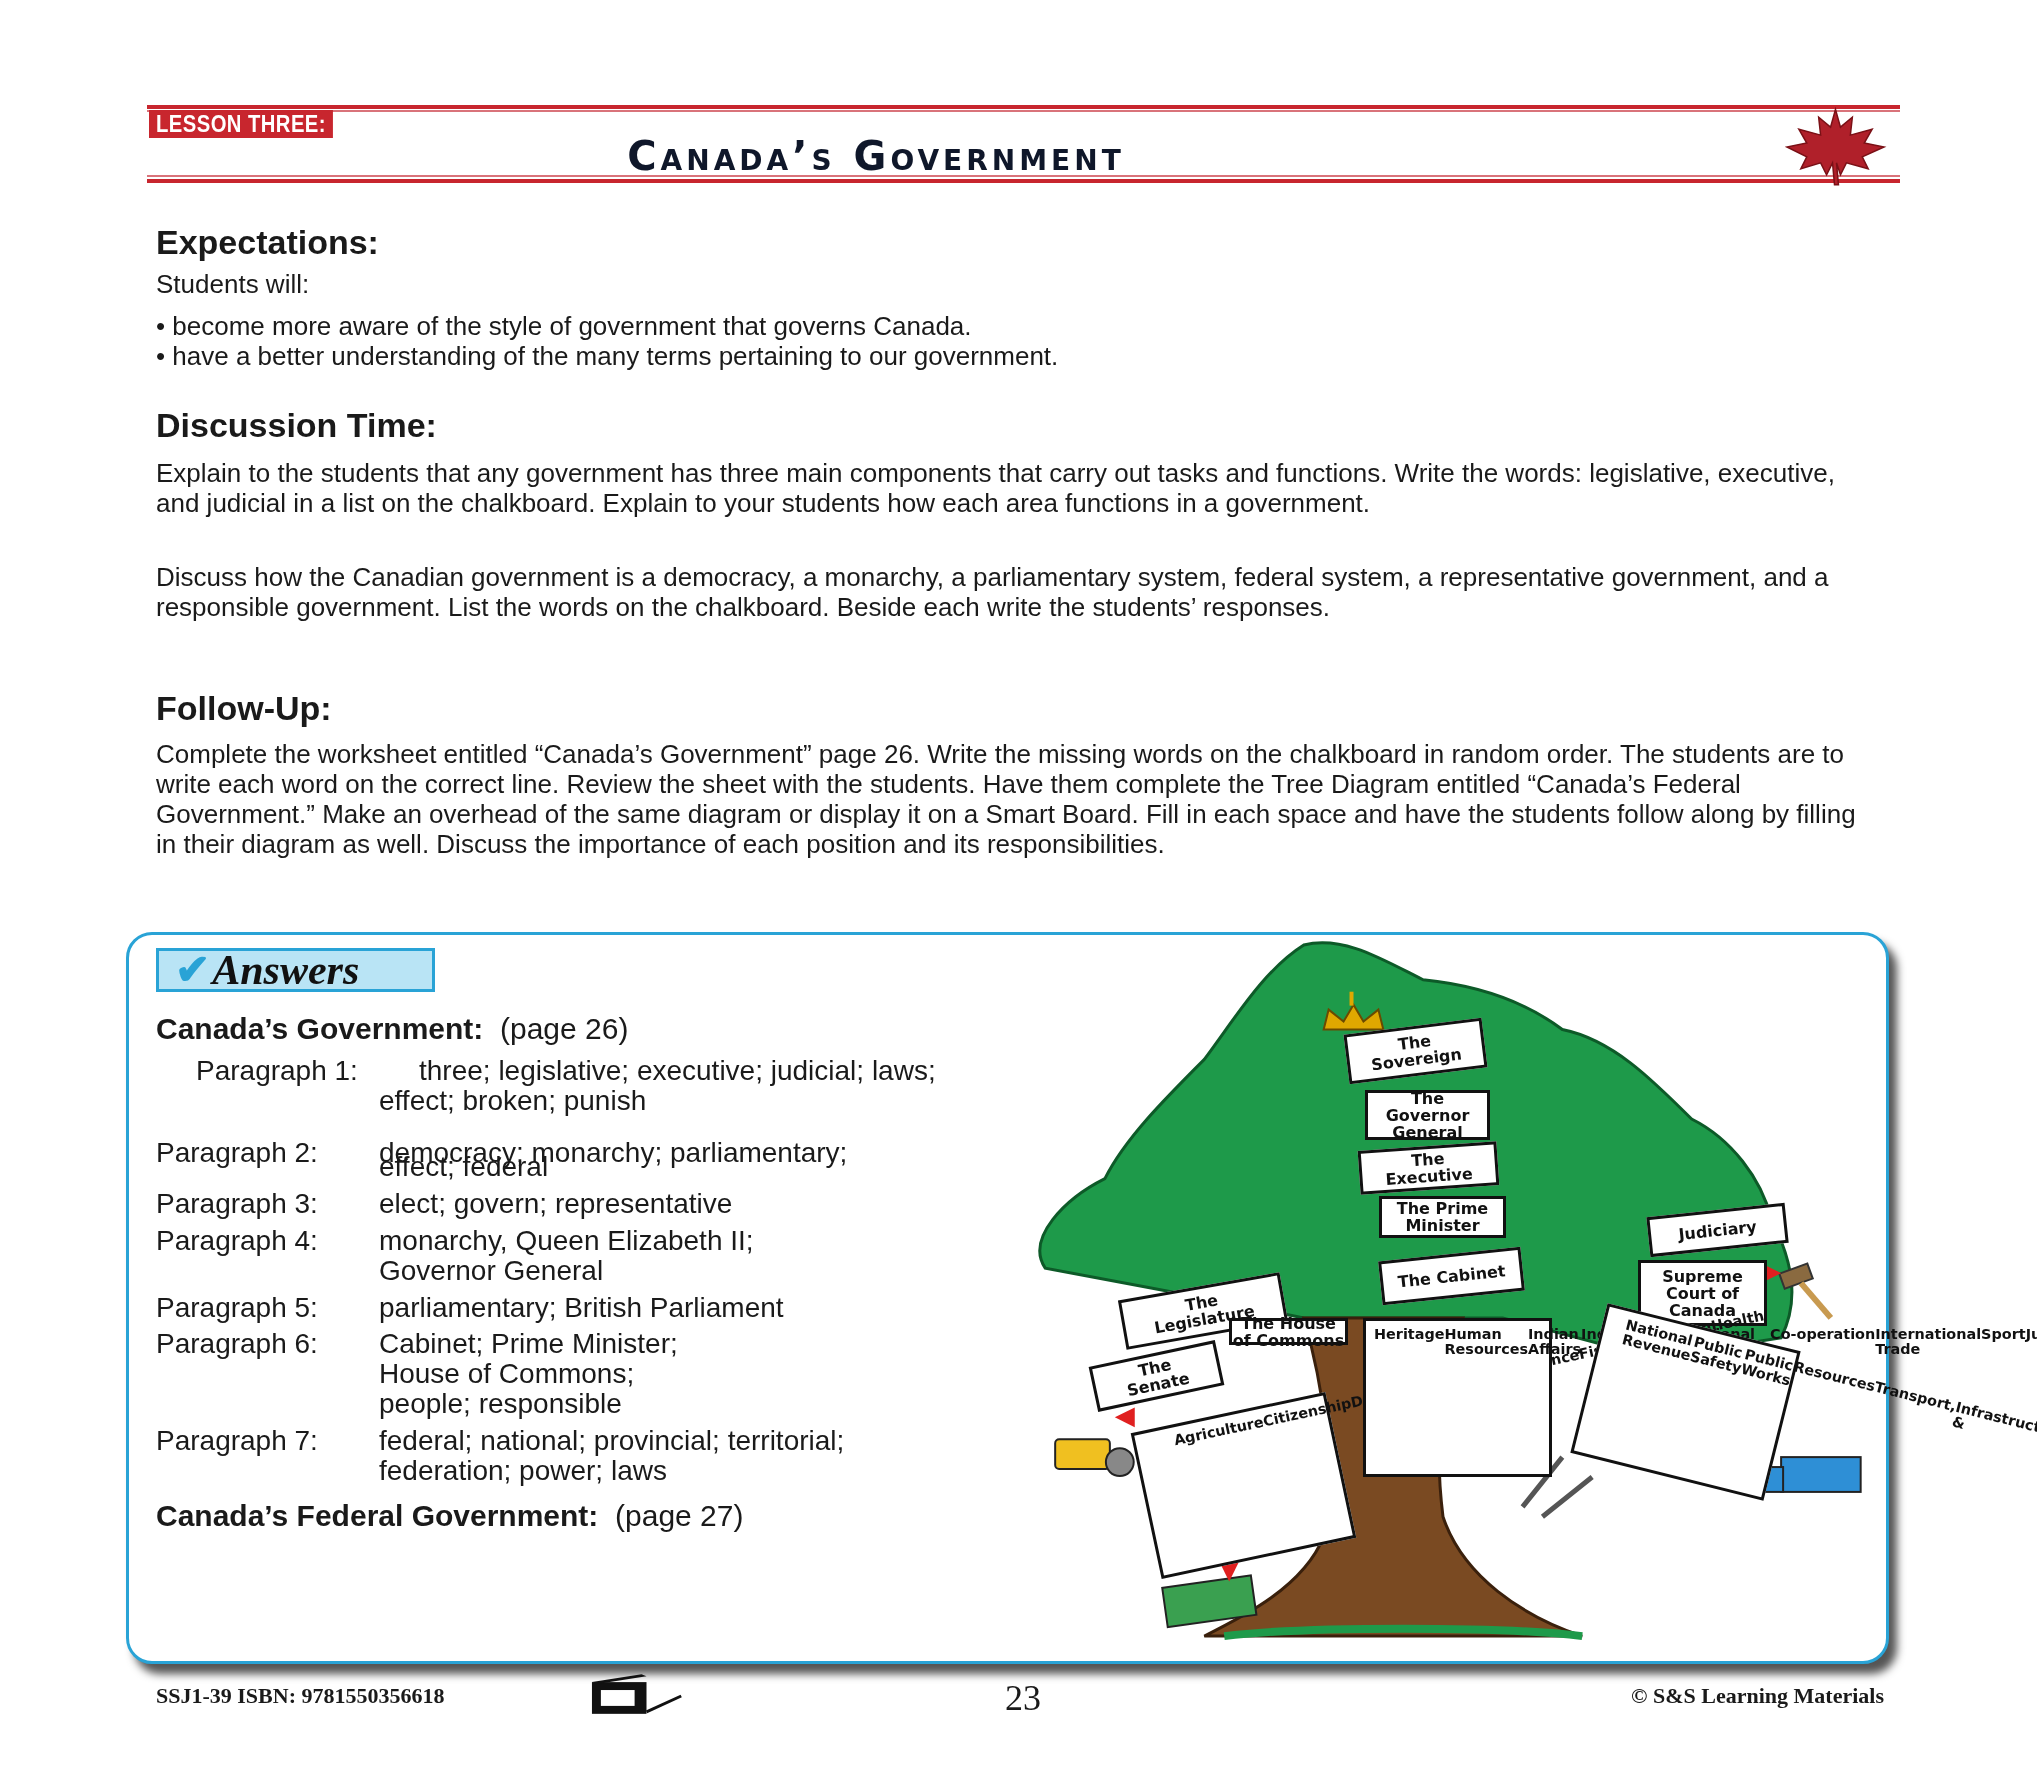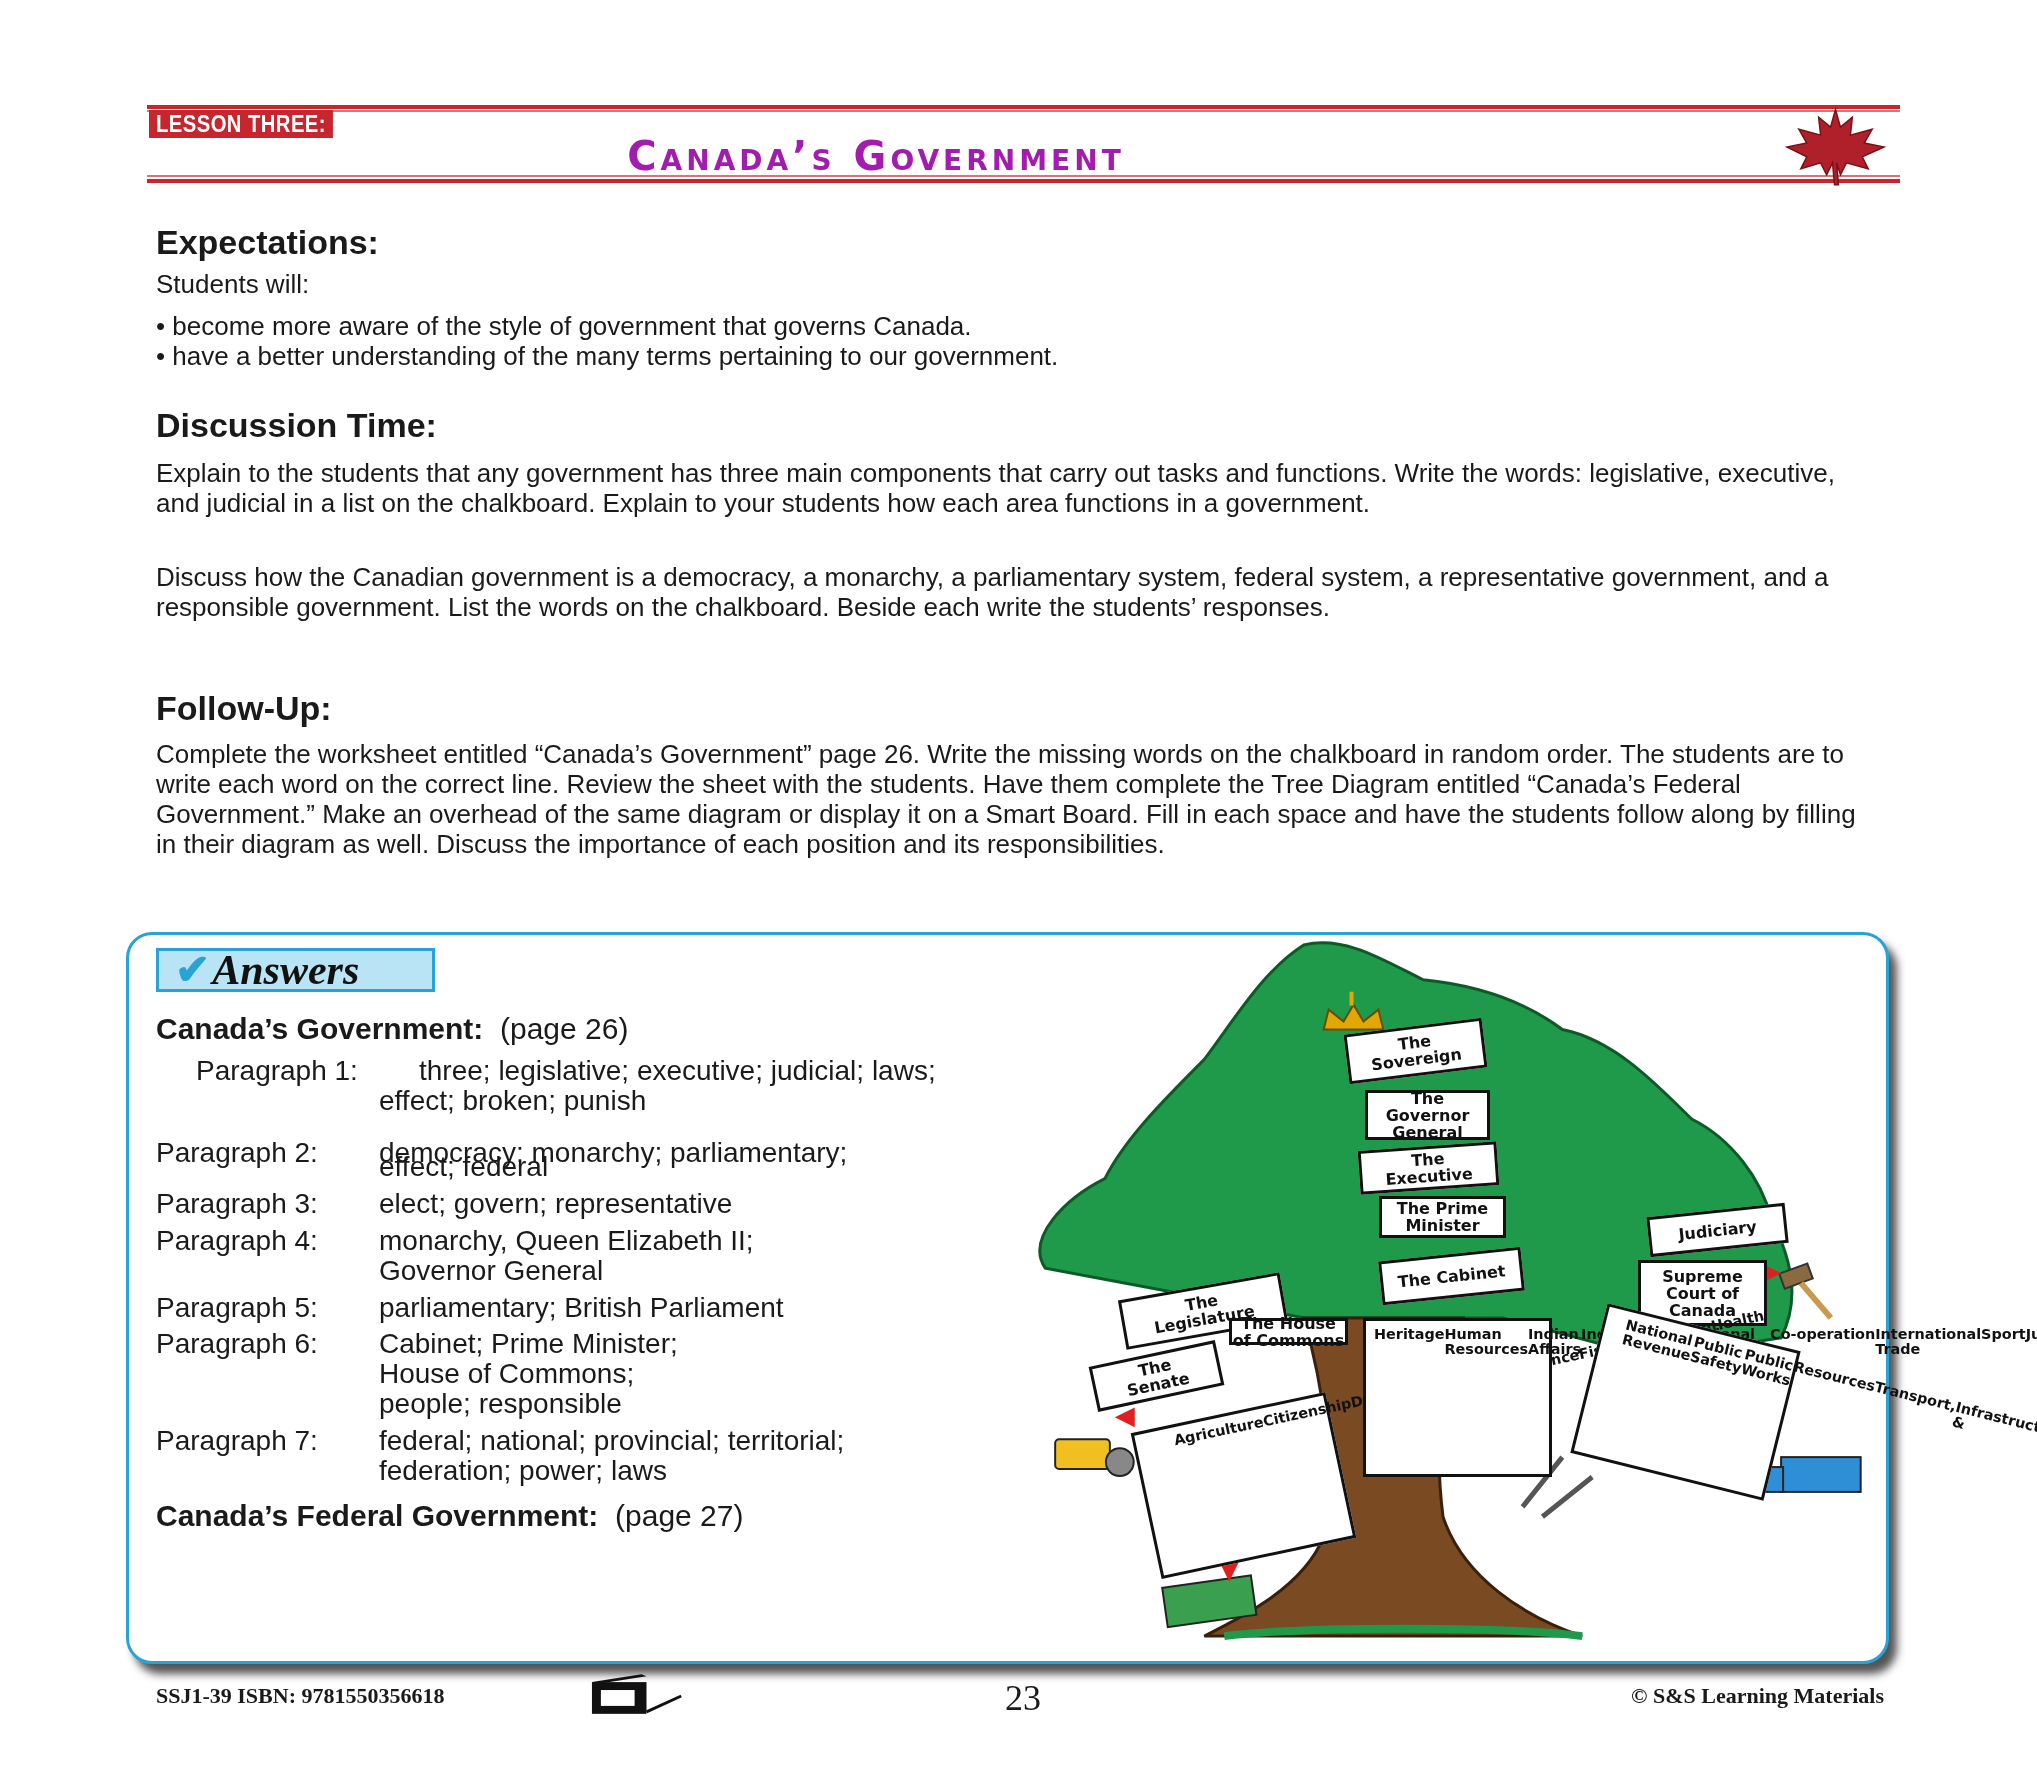--- a/index.html
+++ b/index.html
@@ -6,21 +6,21 @@
   body { width:2038px; height:1792px; position:relative; overflow:hidden;
          font-family:"Liberation Sans", sans-serif; color:#1a1a1a; }
   .hdr-line { position:absolute; left:147px; width:1753px; background:#c8262e; }
   .hdr-line.thin { background:#d9737a; }
   #lesson-tag { position:absolute; left:149px; top:110px; height:28px; padding:0 8px;
                 background:#c8262e; color:#fff; font-family:"Liberation Sans", sans-serif;
                 font-weight:bold; font-size:23px; line-height:28px; letter-spacing:0.5px;
                 transform:scaleX(0.88); transform-origin:left center; }
   #page-title { position:absolute; left:0; width:1752px; top:133px; text-align:center;
                 font-family:"DejaVu Sans", sans-serif; font-weight:bold; font-size:40px;
-                letter-spacing:4px; color:#a21caf; font-variant:small-caps; }
+                letter-spacing:4px; color:#0f172a; font-variant:small-caps; }
   #maple { position:absolute; left:1781px; top:107px; width:109px; height:80px; }
   .sec-h { position:absolute; left:156px; font-weight:bold; font-size:34px; color:#1a1a1a; }
   .para { position:absolute; left:156px; width:1711px; font-size:26px; line-height:30px; color:#1a1a1a; }
   .bullet { position:absolute; left:156px; font-size:26px; line-height:30px; }
   #answers-box { position:absolute; left:126px; top:932px; width:1757px; height:726px;
                  border:3px solid #29a3d6; border-radius:26px; background:#fff;
                  box-shadow:8px 10px 8px #555; }
   #answers-badge { position:absolute; left:156px; top:948px; height:44px; width:279px;
                    background:#b9e4f5; border:3px solid #29a3d6; box-sizing:border-box;
                    font-family:"Liberation Serif", serif; font-style:italic; font-weight:bold;

